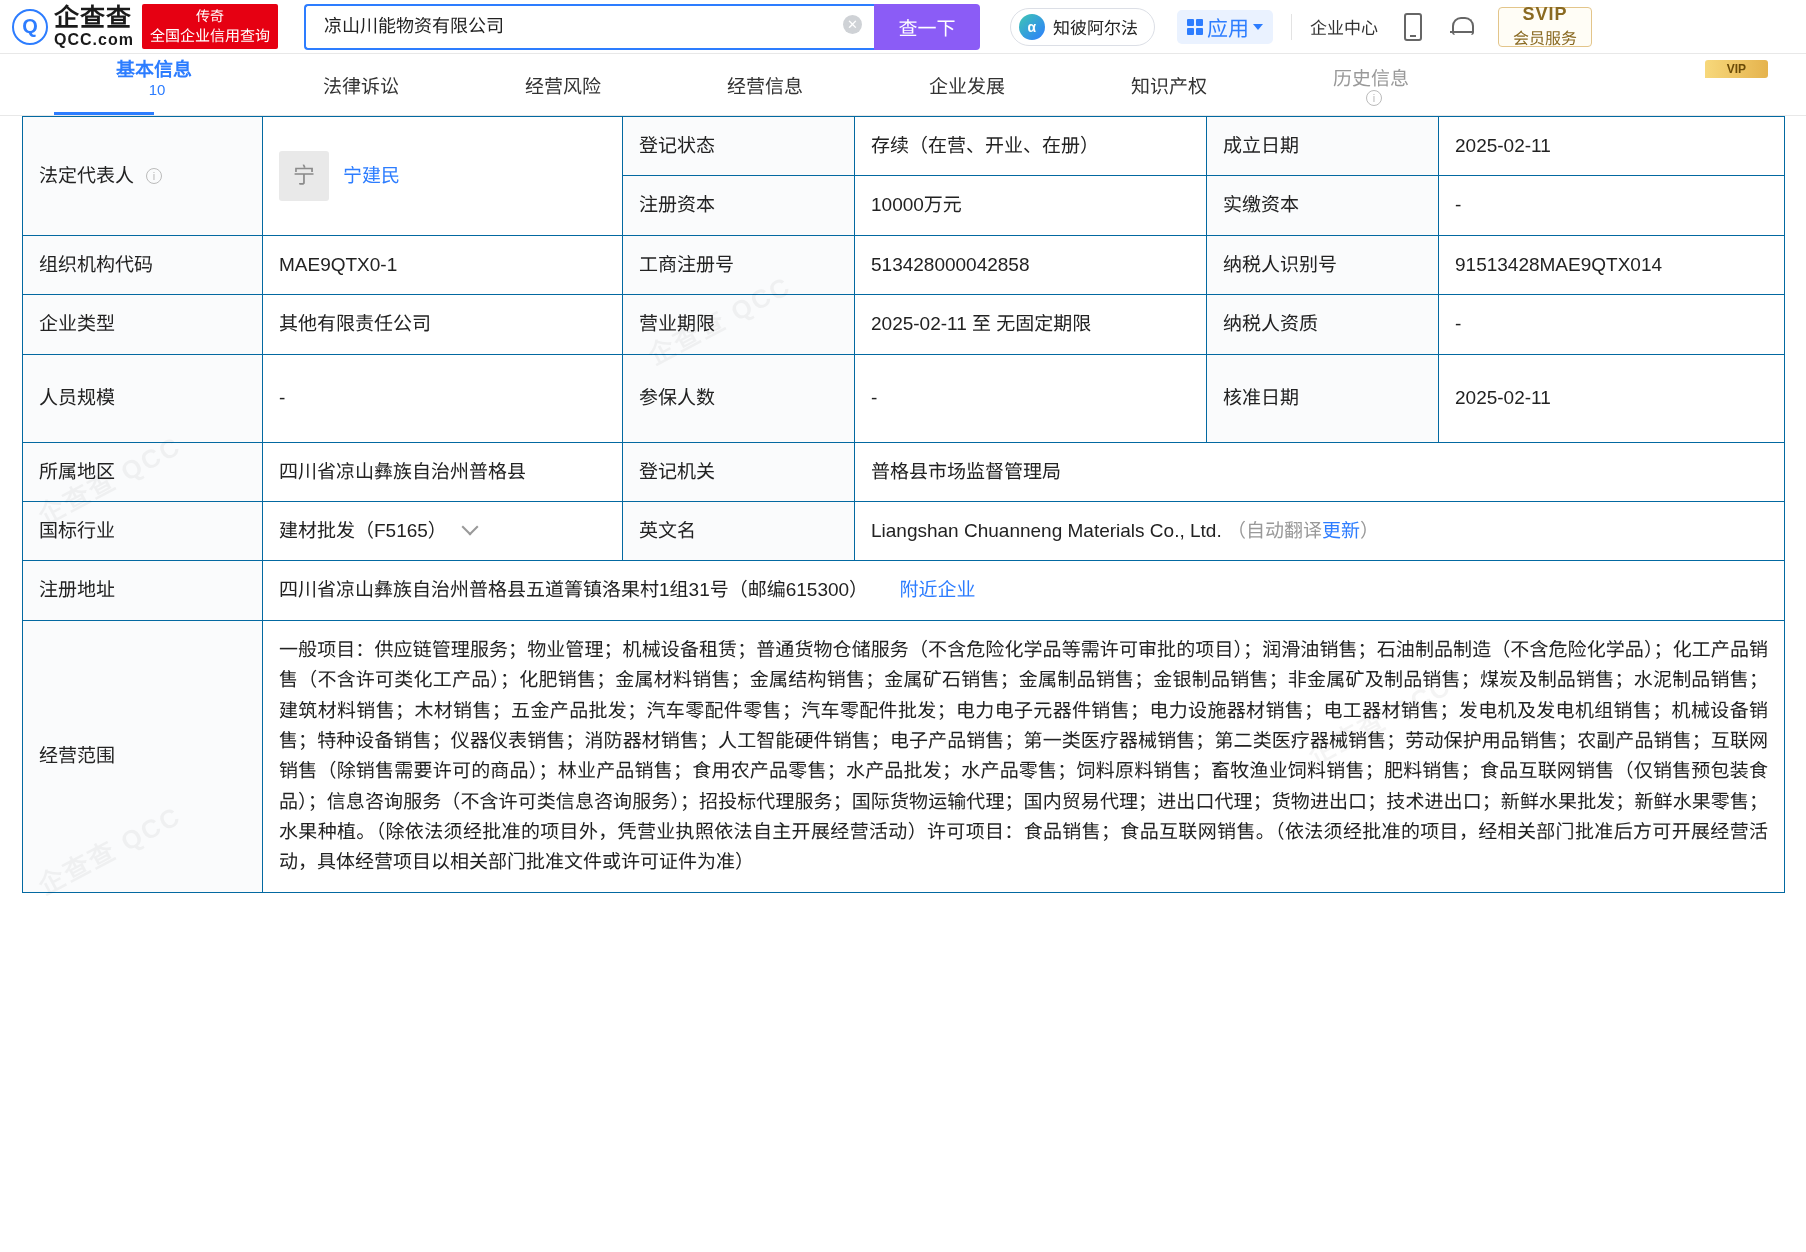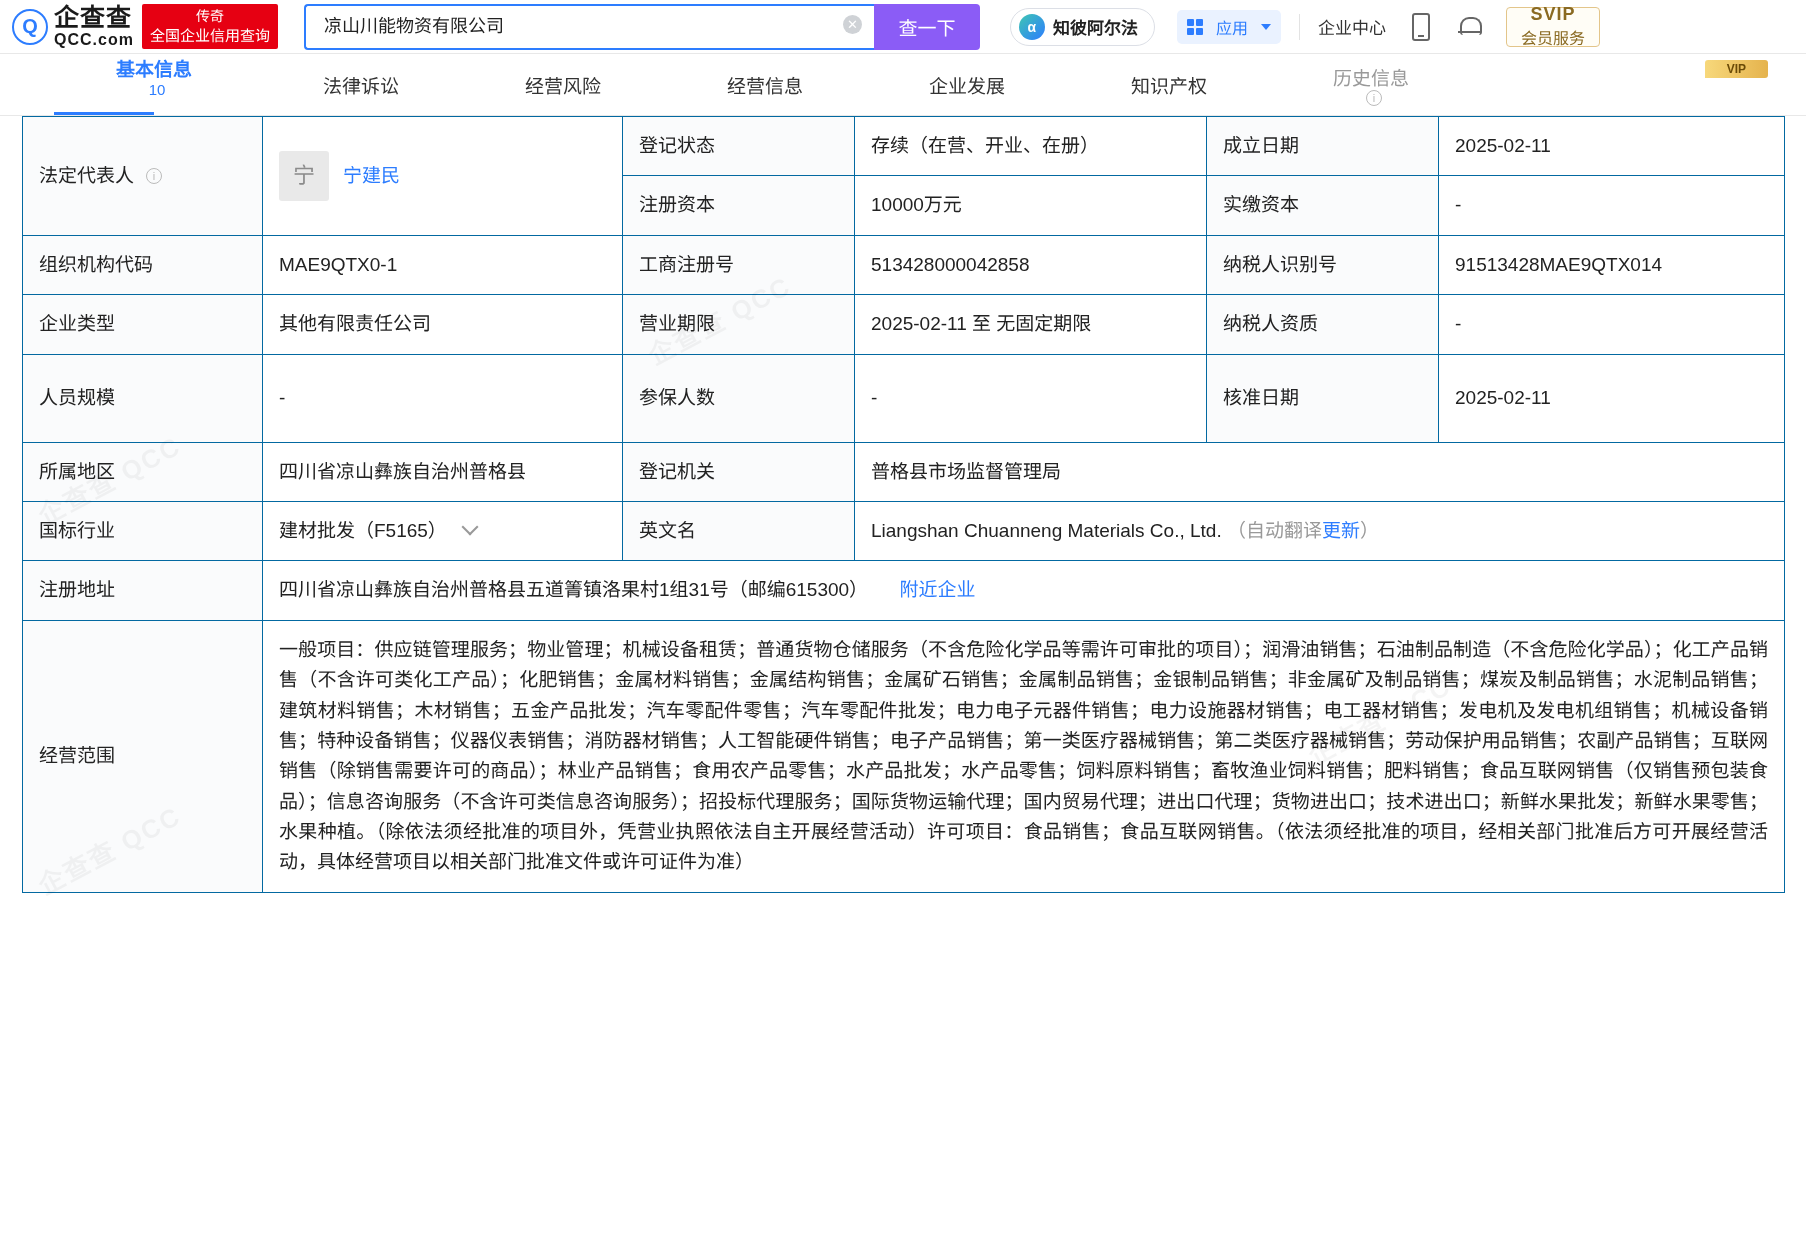--- a/index.html
+++ b/index.html
@@ -90,30 +90,30 @@
     gap: 8px;
     background: #fff;
     cursor: pointer;
   }
   .alpha-circle {
     width: 26px; height: 26px; border-radius: 50%;
     background: linear-gradient(135deg,#3ec6b3,#2d7dff);
     color: #fff; font-size: 14px; font-weight: bold;
     display: flex; align-items: center; justify-content: center;
   }
-  .alpha-text { font-size: 17px; color: #222; font-weight: bold; }
+  .alpha-text { font-size: 17px; color: #222; }
 
   .apps-btn {
     margin-left: 22px;
     height: 34px;
     background: #eaf2ff;
     border-radius: 5px;
-    display: flex; align-items: center; gap: 13px;
+    display: flex; align-items: center; gap: 4px;
     padding: 0 10px;
-    color: #2d7dff; font-size: 16px;
+    color: #2d7dff; font-size: 21px;
     cursor: pointer;
   }
   .grid-icon { display: grid; grid-template-columns: 7px 7px; grid-gap: 2px; }
   .grid-icon i { width: 7px; height: 7px; background: #2d7dff; border-radius: 1px; display: block; }
   .caret-down { width: 0; height: 0; border-left: 5px solid transparent; border-right: 5px solid transparent; border-top: 6px solid #2d7dff; }
 
   .divider-v { width: 1px; height: 26px; background: #e3e3e3; margin: 0 18px; }
   .top-link { font-size: 17px; color: #333; cursor: pointer; }
 
   .icon-phone {

